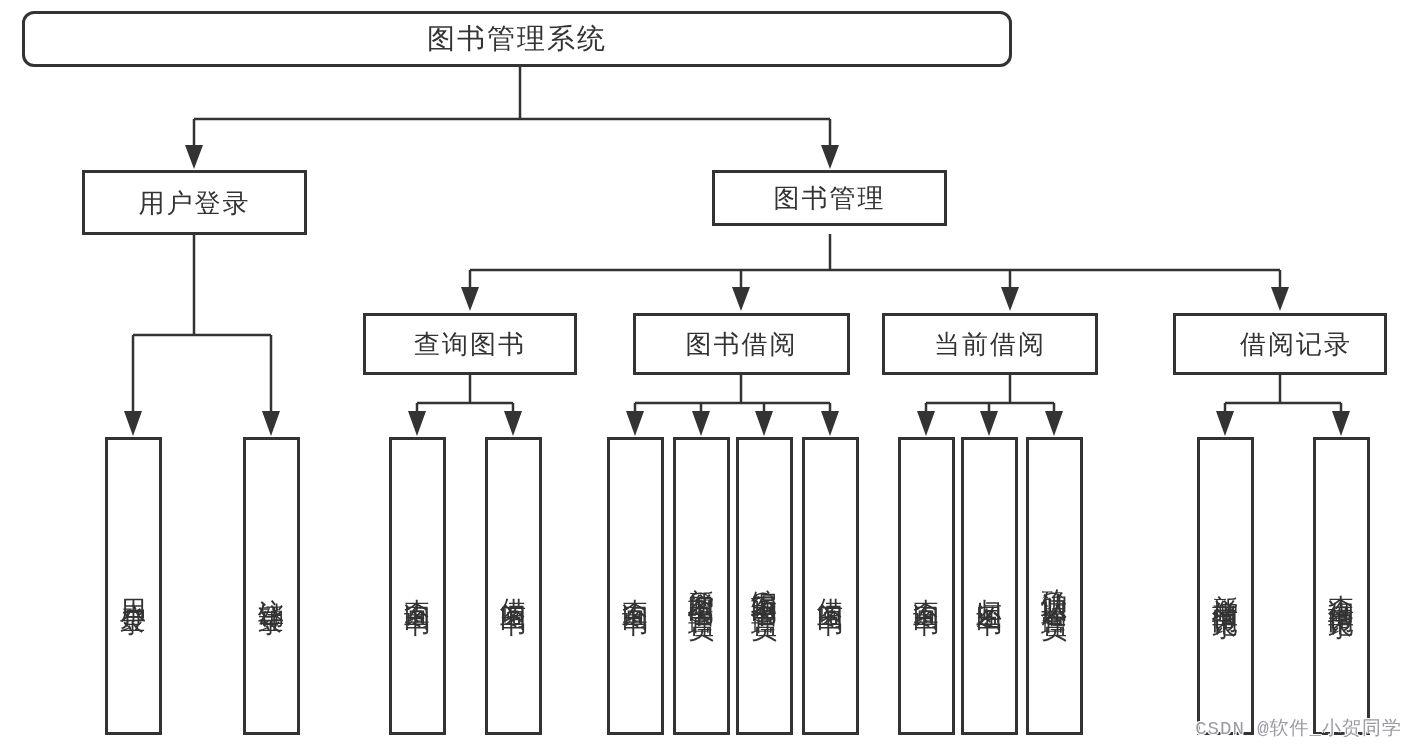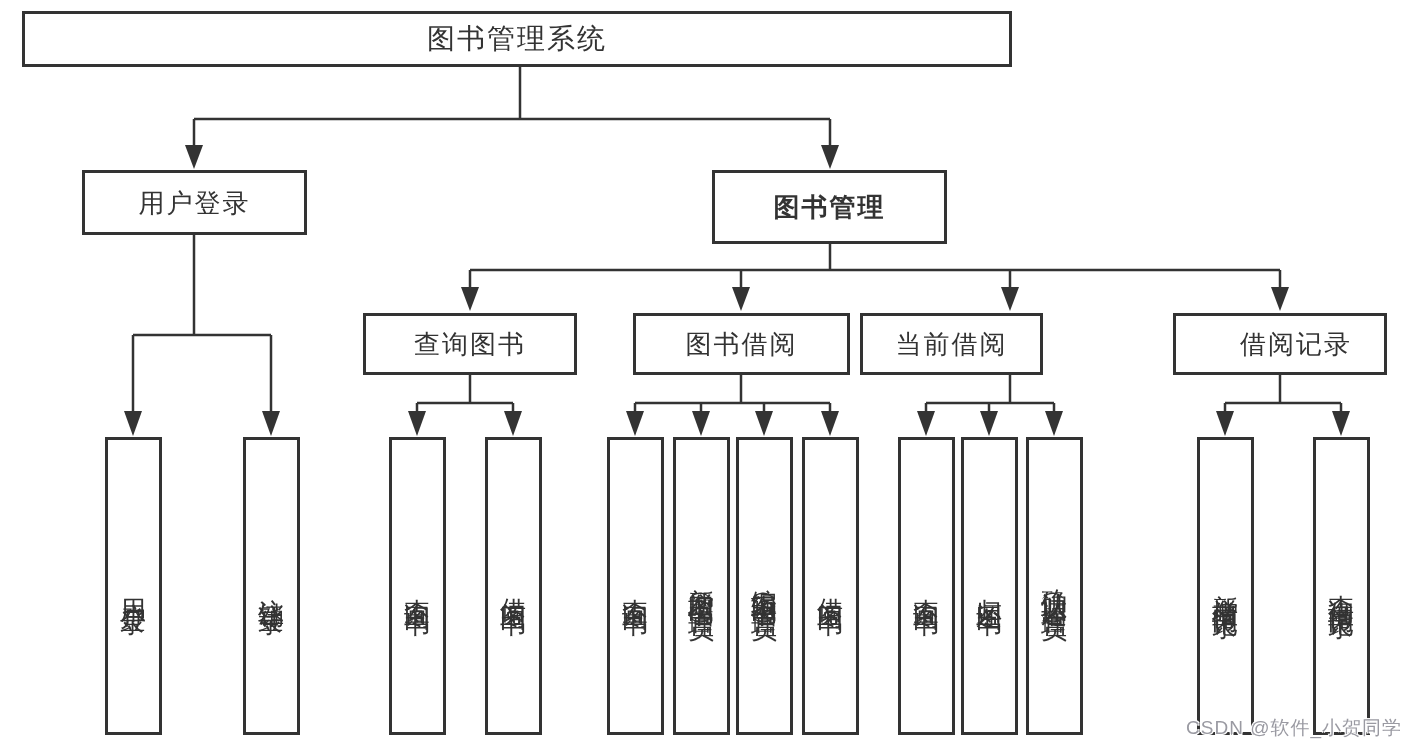--- a/index.html
+++ b/index.html
@@ -16,37 +16,38 @@
     box-sizing:border-box;
     border:3px solid #333333;
     background:#ffffff;
     color:#333333;
     display:flex;
     align-items:center;
     justify-content:center;
     line-height:1;
   }
   .hbox{font-size:26px;letter-spacing:2px;}
-  .title{font-size:28px;}
+  .title{font-size:28px;border-radius:12px;}
   .vbox{
     top:437px;height:298px;width:57px;
     writing-mode:vertical-rl;
     text-orientation:mixed;
     font-size:26px;
     letter-spacing:4px;
   }
   .vbox span,.hbox span{white-space:nowrap;}
   .watermark{
     position:absolute;
     right:3px;bottom:6px;
     font-size:19px;
     letter-spacing:1px;
     color:#9a9aa2;
     text-shadow:1px 1px 0 #ffffff,-1px -1px 0 #ffffff,1px -1px 0 #ffffff,-1px 1px 0 #ffffff;
     z-index:5;
+    font-family:Liberation Mono, monospace;
   }
 </style>
 </head>
 <body>
 
 <div class="canvas">
 
   <svg class="connectors" width="1405" height="747" viewBox="0 0 1405 747">
     <g stroke="#333333" stroke-width="2.5" fill="none">
 
@@ -127,31 +128,31 @@
     </g>
   </svg>
 
   <div class="box hbox title" style="left:22px;top:11px;width:990px;height:56px;">
     <span>图书管理系统</span>
   </div>
 
   <div class="box hbox" style="left:82px;top:170px;width:225px;height:65px;">
     <span>用户登录</span>
   </div>
-  <div class="box hbox" style="left:712px;top:170px;width:235px;height:74px;font-weight:bold;">
+  <div class="box hbox" style="left:712px;top:170px;width:235px;height:56px;">
     <span>图书管理</span>
   </div>
 
   <div class="box hbox" style="left:363px;top:313px;width:214px;height:62px;">
     <span>查询图书</span>
   </div>
   <div class="box hbox" style="left:633px;top:313px;width:217px;height:62px;">
     <span>图书借阅</span>
   </div>
-  <div class="box hbox" style="left:860px;top:313px;width:183px;height:62px;text-align:center;">
+  <div class="box hbox" style="left:882px;top:313px;width:216px;height:62px;text-align:center;">
     <span>当前借阅</span>
   </div>
   <div class="box hbox" style="left:1173px;top:313px;width:214px;height:62px;padding-left:32px;">
     <span>借阅记录</span>
   </div>
 
   <div class="box vbox" style="left:105px;">
     <span>用户登录</span>
   </div>
   <div class="box vbox" style="left:243px;">

